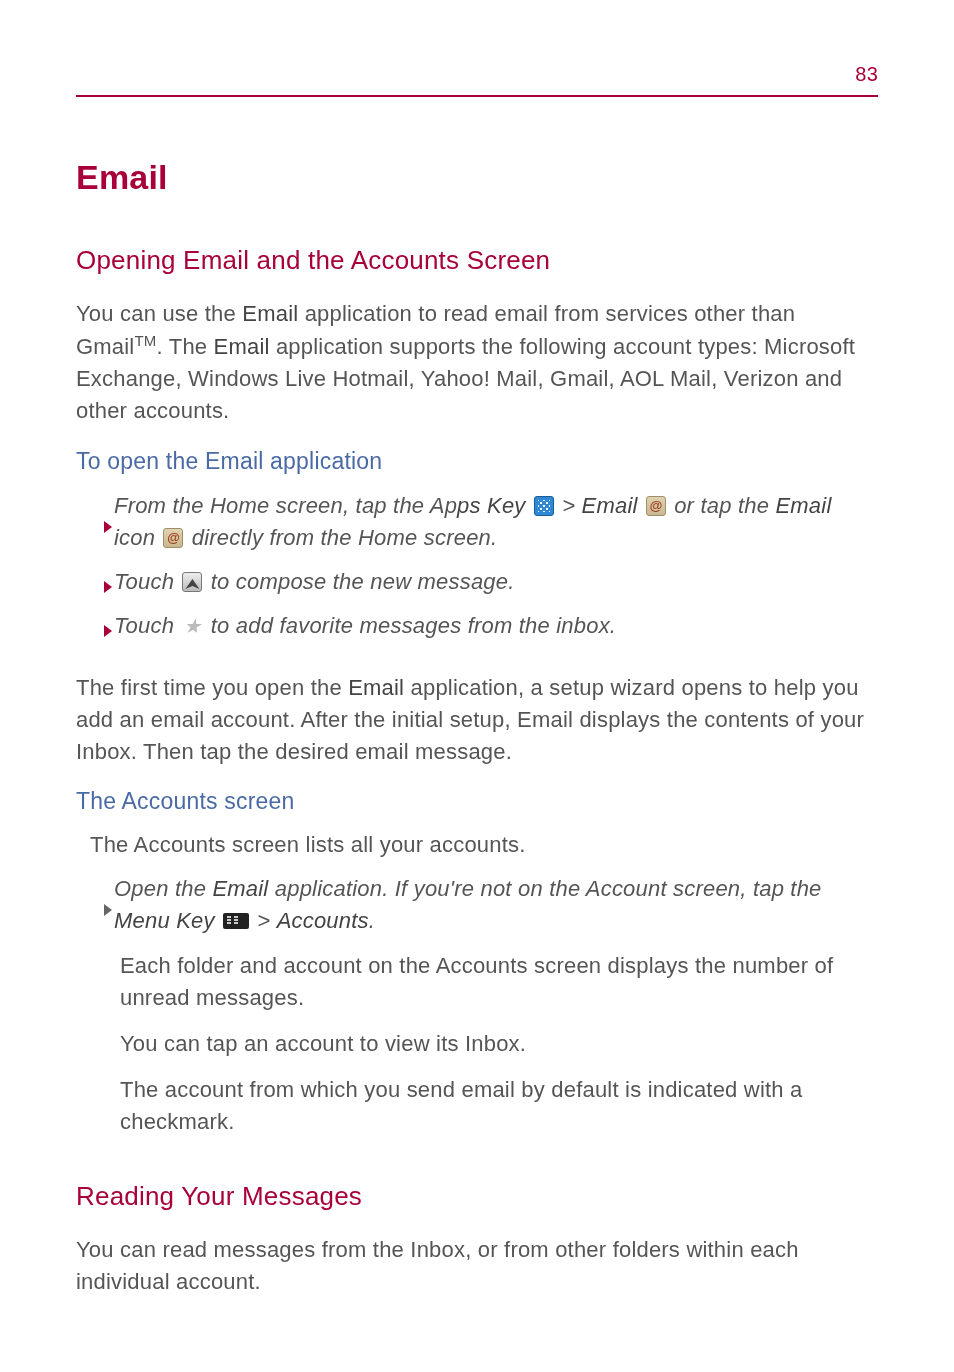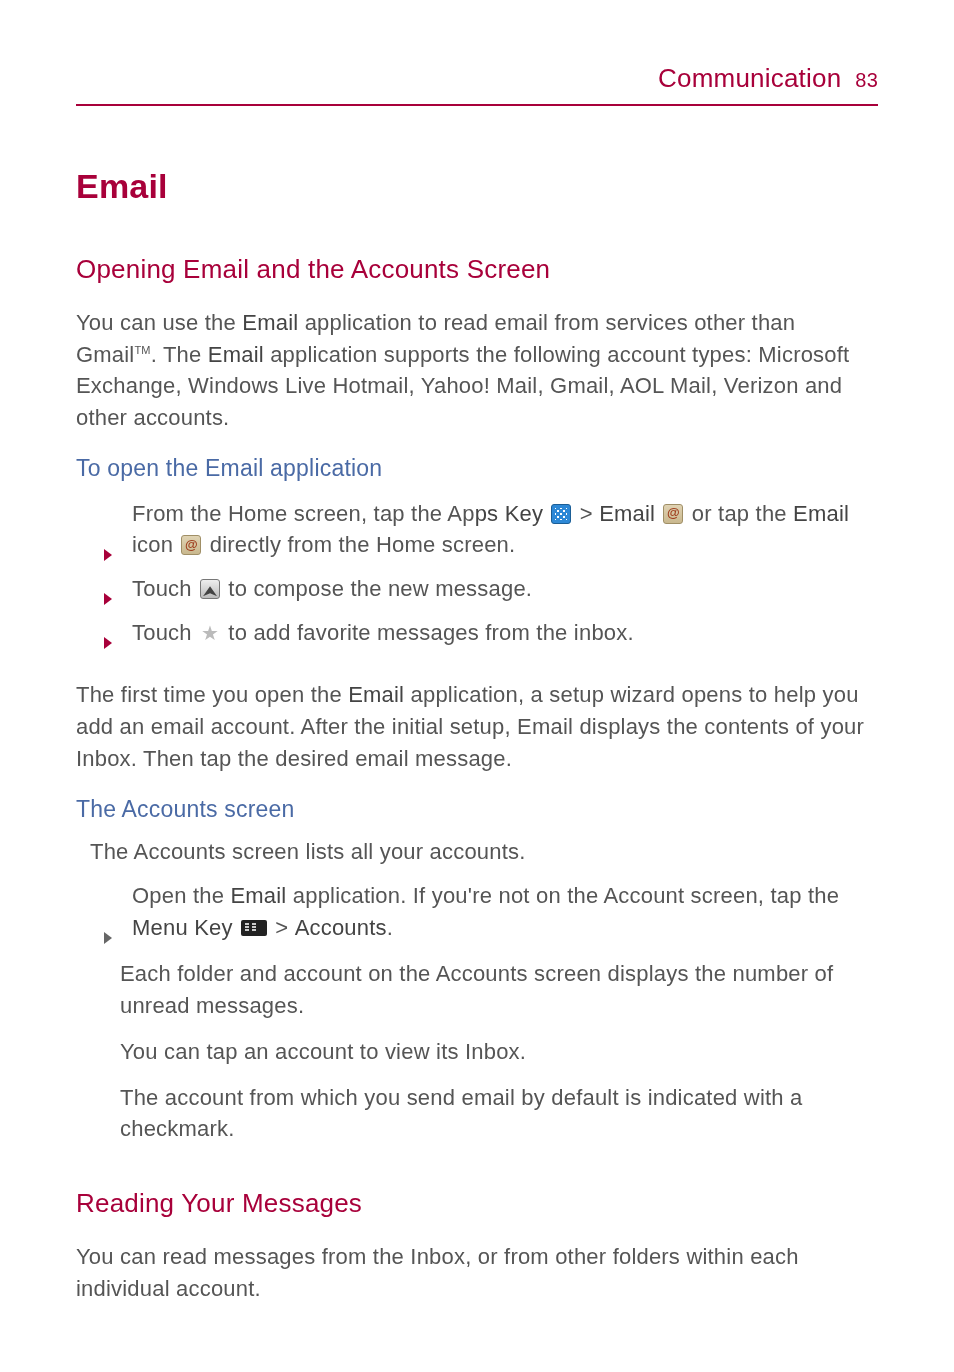--- a/index.html
+++ b/index.html
@@ -57,37 +57,38 @@
   p.body {
     margin-bottom: 6px;
   }
   p.sub {
     margin-left: 44px;
     margin-top: 14px;
   }
   .ind1 { margin-left: 14px; }
   .bullet-row {
     display: flex;
-    align-items: flex-end;
-    gap: 20px;
+    align-items: center;
+    gap: 2px;
     margin-left: 28px;
     margin-top: 12px;
+    font-style: italic;
   }
   .tri {
     width: 0; height: 0;
     border-top: 6px solid transparent;
     border-bottom: 6px solid transparent;
     border-left: 8px solid #666;
     margin-top: 10px;
     flex: 0 0 auto;
   }
   .tri.red { border-left-color: #a8003a; }
   .bullet-text { flex: 1; }
   strong.md { font-weight: 500; color: #444; }
-  sup { font-size: 11px; vertical-align: super; }
+  sup { font-size: 15px; vertical-align: super; }
 
   
   .ic {
     display: inline-block;
     vertical-align: -3px;
     width: 20px; height: 20px;
     border-radius: 3px;
     position: relative;
     margin: 0 2px;
   }
@@ -156,21 +157,20 @@
     width: 4px; height: 2px;
     background: #ccc;
     box-shadow: 0 3px 0 #ccc, 0 6px 0 #ccc,
                 7px 0 0 #ccc, 7px 3px 0 #ccc, 7px 6px 0 #ccc;
   }
 </style>
 </head>
 <body>
 
 <div class="header">
-  <span class="header-title">Communication</span>
   <span class="page-num">83</span>
 </div>
 
 <h1>Email</h1>
 
 <h2>Opening Email and the Accounts Screen</h2>
 
 <p class="body">
   <span>You can use the </span><strong class="md">Email</strong><span> application to read email from services other than Gmail</span><sup>TM</sup><span>. The </span><strong class="md">Email</strong><span> application supports the following account types: Microsoft Exchange, Windows Live Hotmail, Yahoo! Mail, Gmail, AOL Mail, Verizon and other accounts.</span>
 </p>

